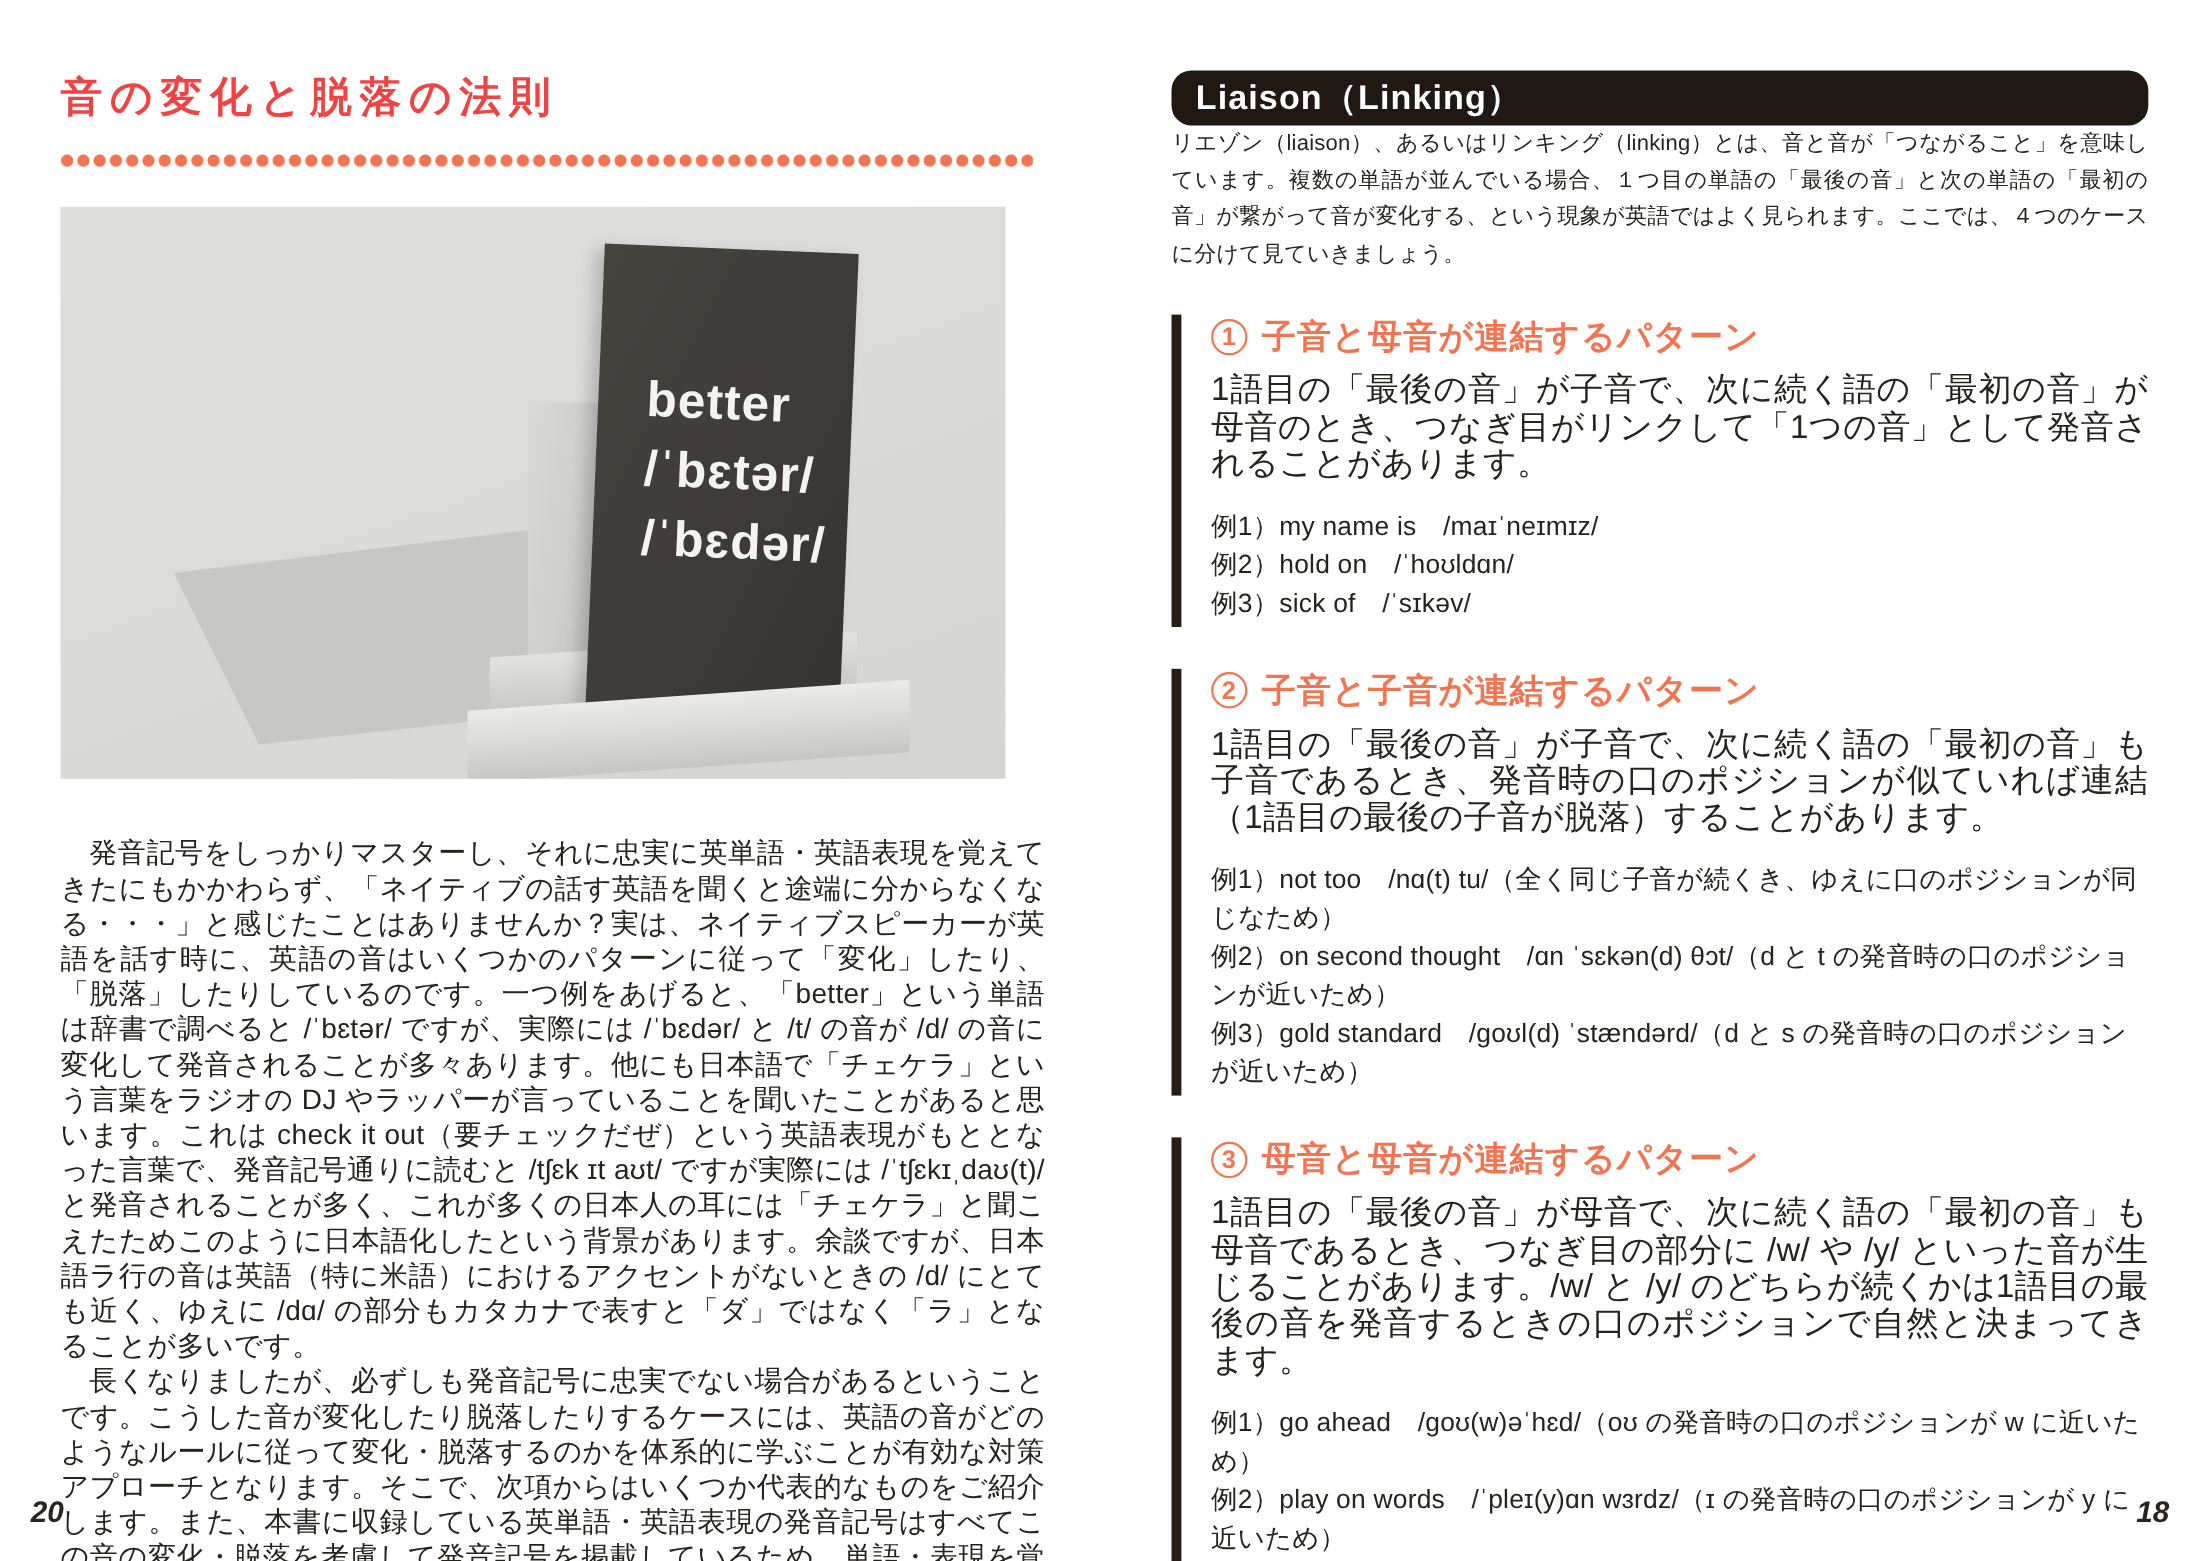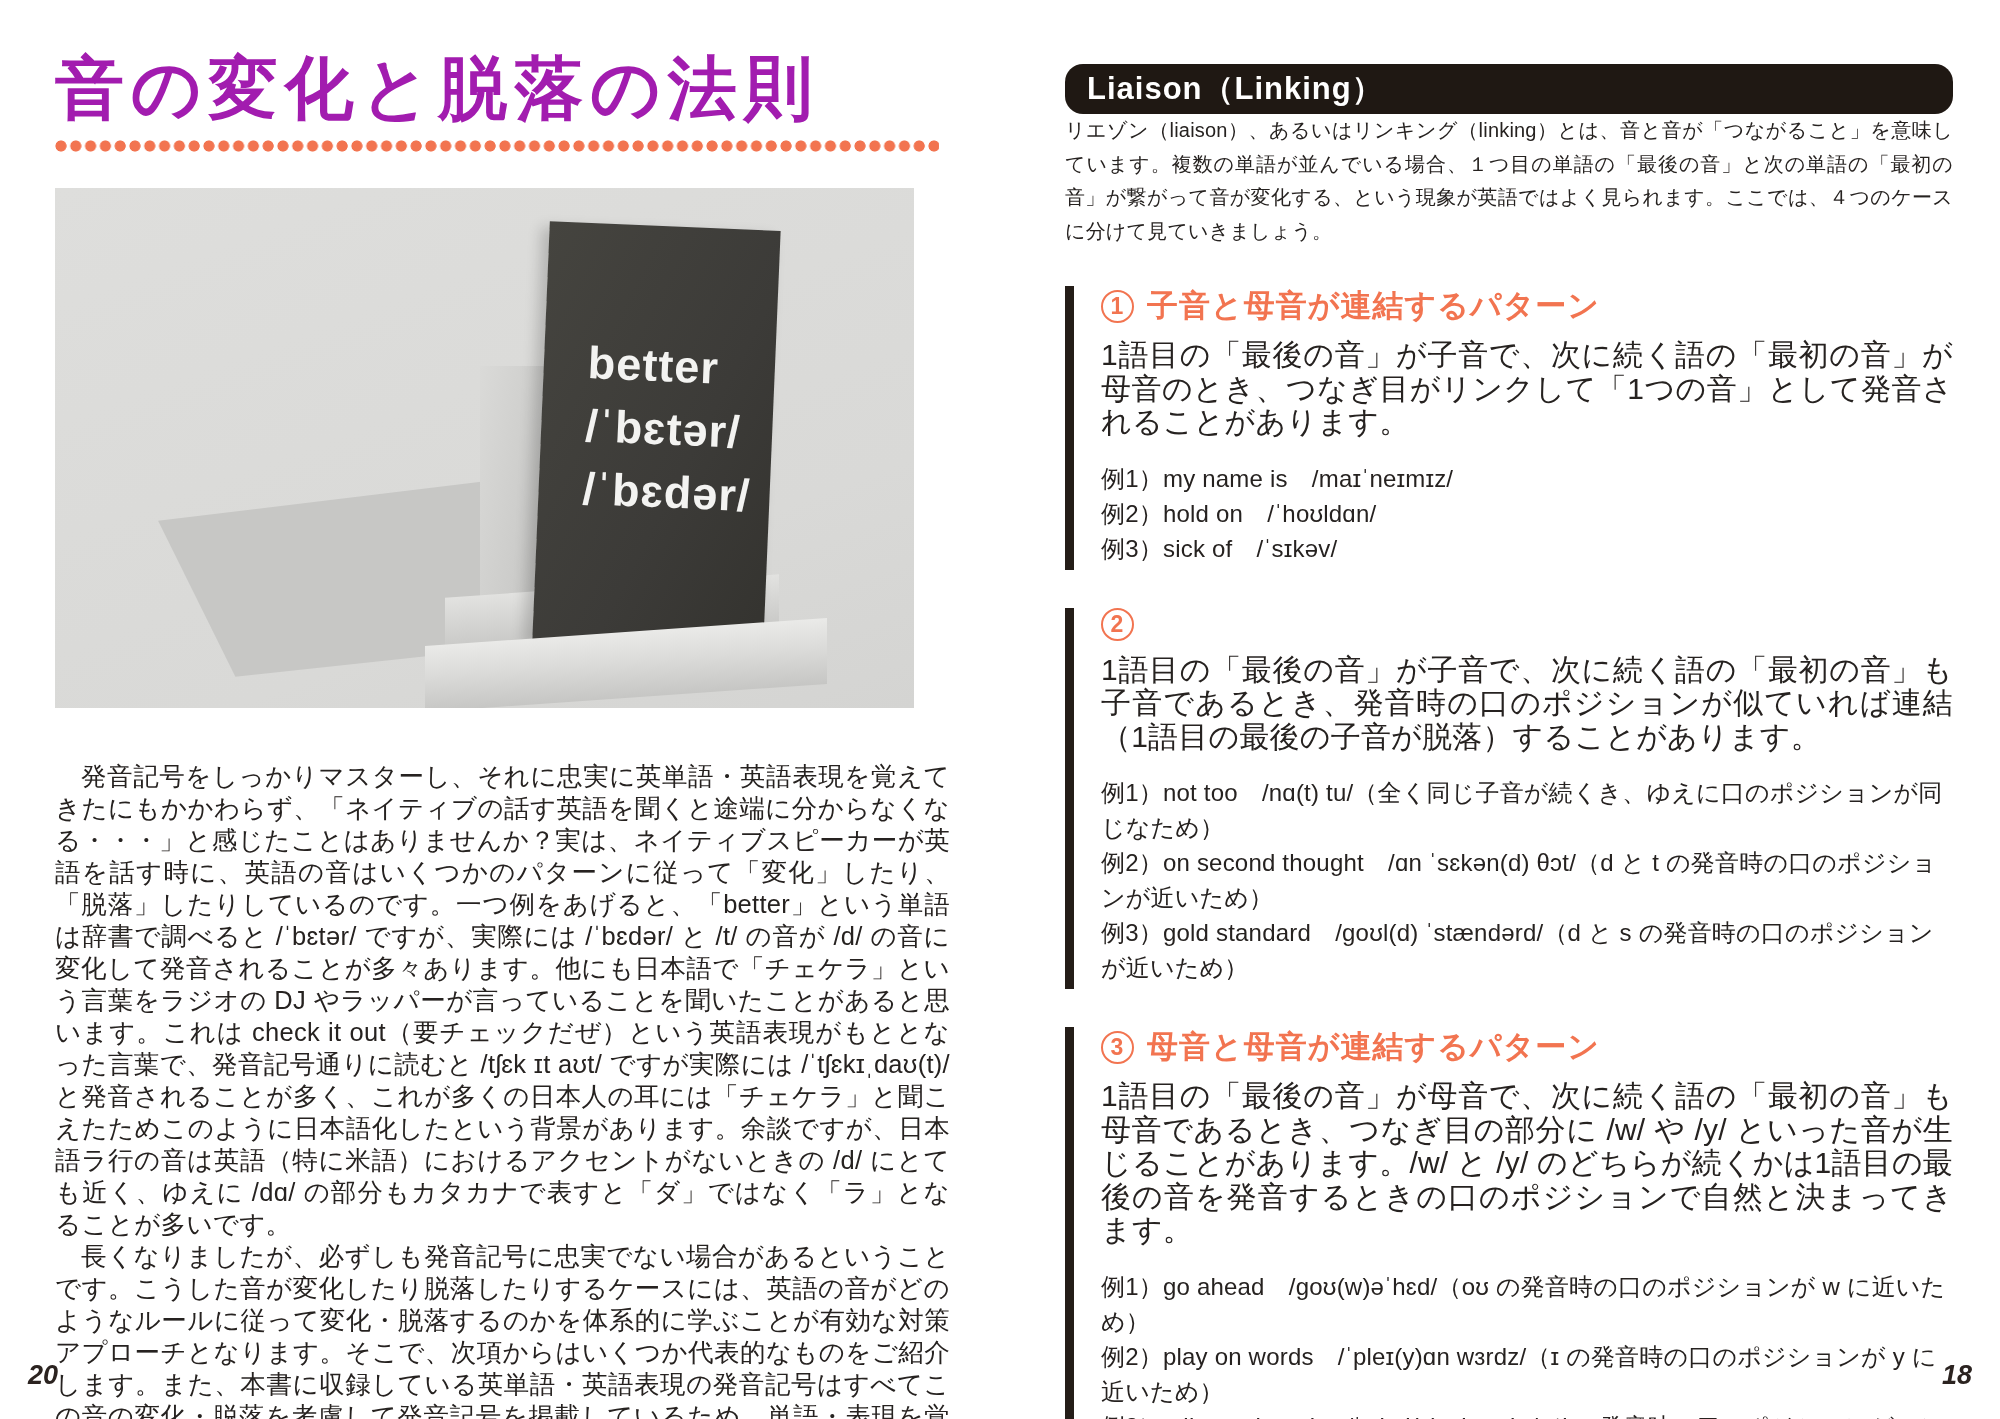--- a/index.html
+++ b/index.html
@@ -10,21 +10,21 @@
   html,body{margin:0;padding:0;}
   body{
     width:2000px;height:1419px;position:relative;overflow:hidden;
     background:#FFFFFF;color:var(--ink);
     font-family:"Liberation Sans","DejaVu Sans",sans-serif;
   }
 
   
   .left-page{position:absolute;left:55px;top:50px;width:895px;}
   .page-title{
-    font-size:69px;font-weight:900;letter-spacing:7px;color:#a21caf;
+    font-size:38px;font-weight:900;letter-spacing:7px;color:#ef4444;
     line-height:78px;white-space:nowrap;
   }
   .dotted-divider{
     margin-top:12px;height:12px;width:884px;
     background-image:radial-gradient(circle at 6px 6px,var(--orange) 5.2px,transparent 5.9px);
     background-size:14.8px 12px;background-repeat:repeat-x;
   }
   .photo{
     position:relative;margin-top:36px;width:859px;height:520px;
     background:linear-gradient(160deg,#DEDEDC 0%,#D9D9D7 70%,#D4D4D2 100%);
@@ -138,20 +138,21 @@
     <div class="example-lines">
       <div class="ex-line">例1）my name is　/maɪˈneɪmɪz/</div>
       <div class="ex-line">例2）hold on　/ˈhoʊldɑn/</div>
       <div class="ex-line">例3）sick of　/ˈsɪkəv/</div>
     </div>
   </div>
 
   <div class="pattern-section">
     <div class="section-heading">
       <span class="circle-num">2</span>
+      <span>子音と子音が連結するパターン</span>
     </div>
     <div class="section-body">1語目の「最後の音」が子音で、次に続く語の「最初の音」も子音であるとき、発音時の口のポジションが似ていれば連結（1語目の最後の子音が脱落）することがあります。</div>
     <div class="example-lines">
       <div class="ex-line">例1）not too　/nɑ(t) tu/（全く同じ子音が続くき、ゆえに口のポジションが同じなため）</div>
       <div class="ex-line">例2）on second thought　/ɑn ˈsɛkən(d) θɔt/（d と t の発音時の口のポジションが近いため）</div>
       <div class="ex-line">例3）gold standard　/goʊl(d) ˈstændərd/（d と s の発音時の口のポジションが近いため）</div>
     </div>
   </div>
 
   <div class="pattern-section">

